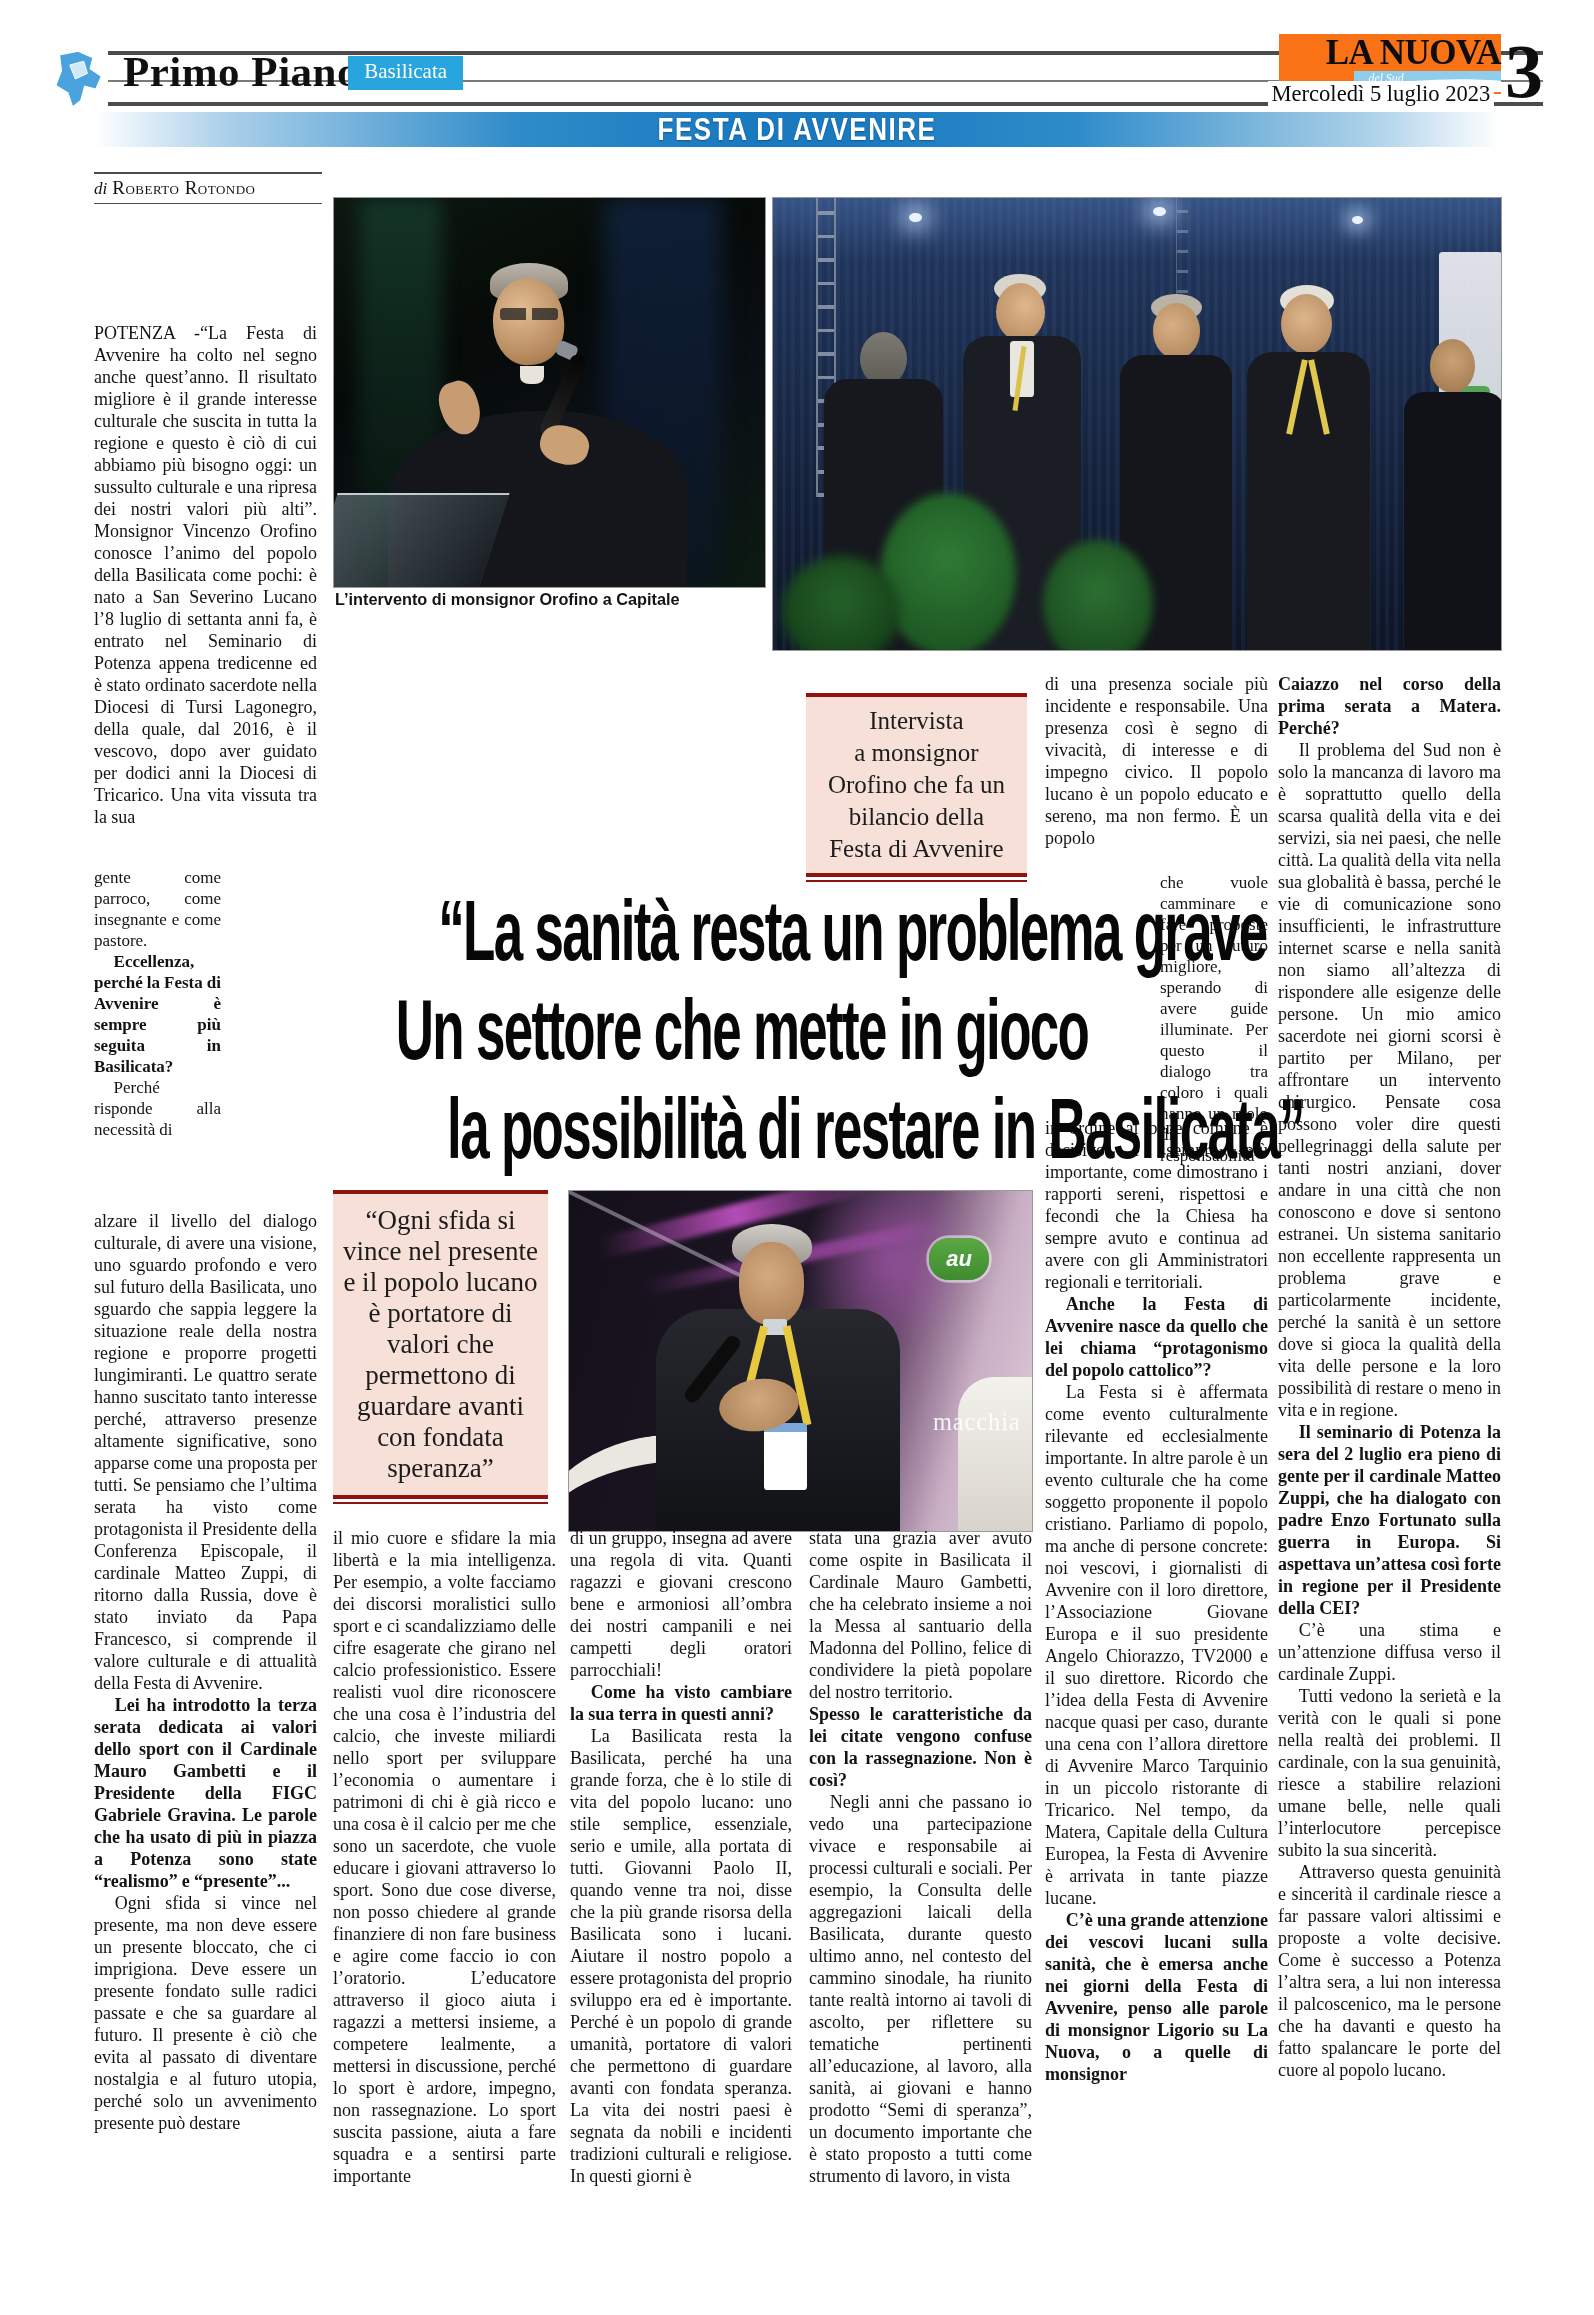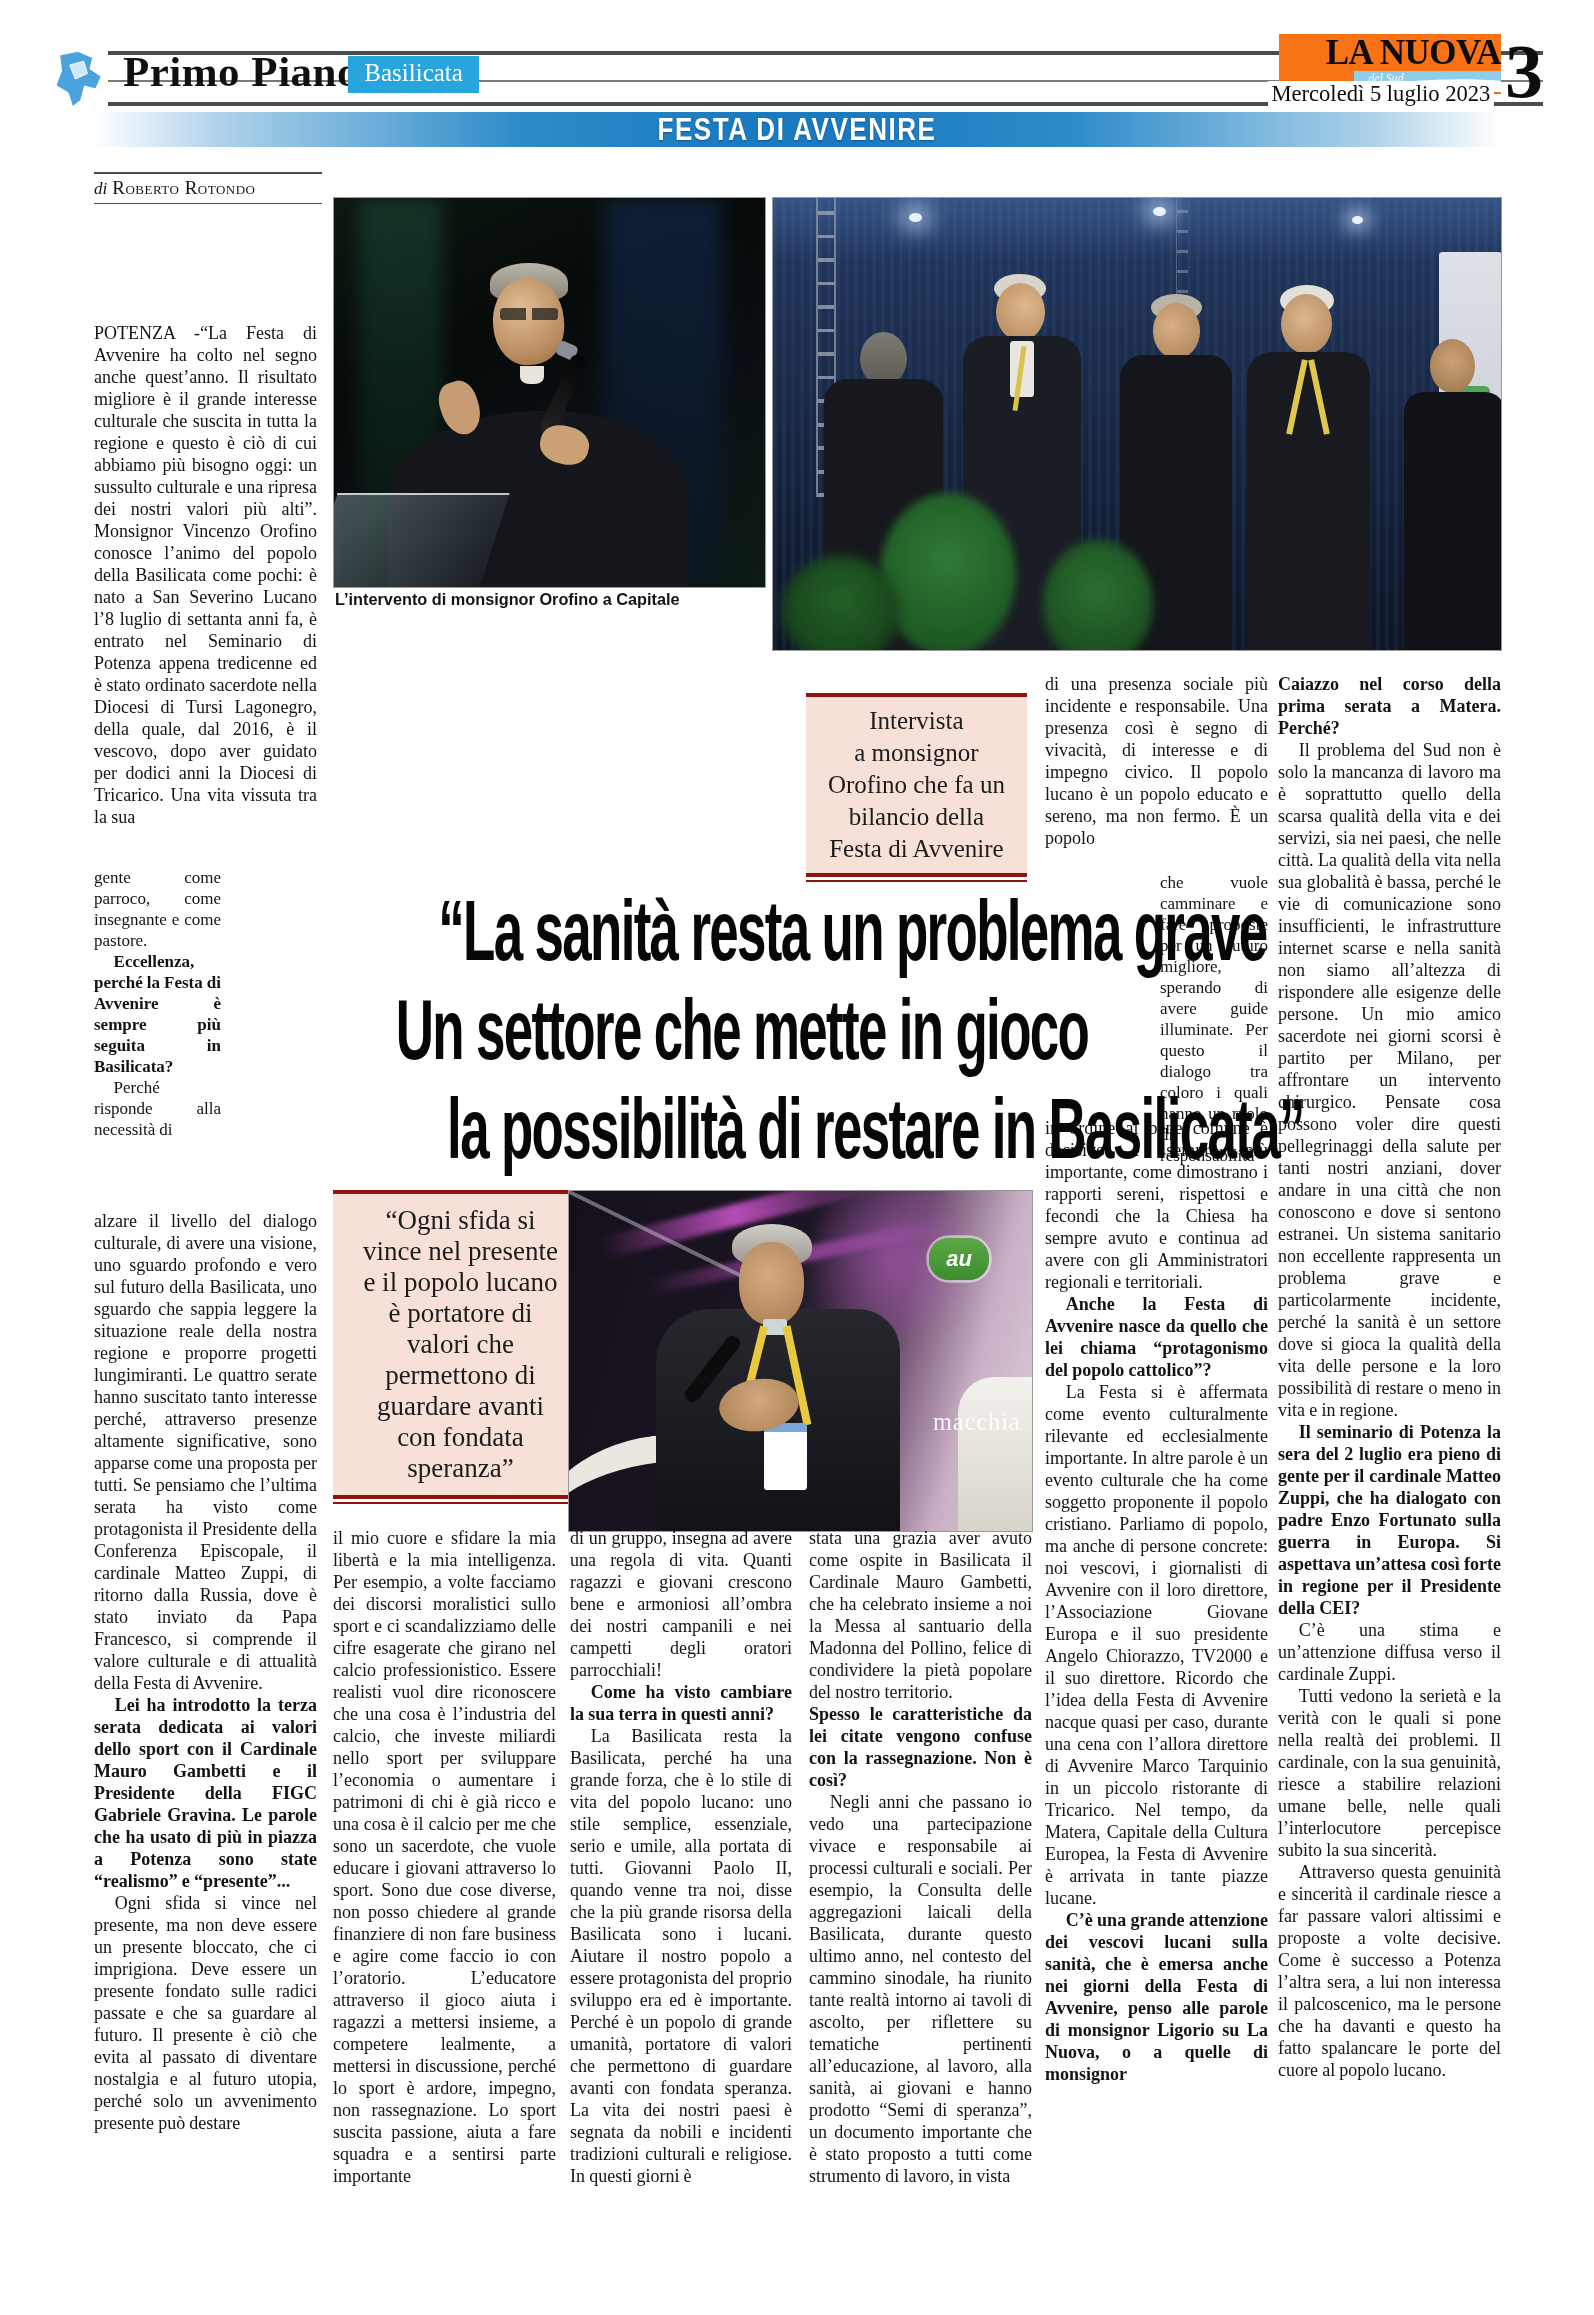--- a/index.html
+++ b/index.html
@@ -2,21 +2,21 @@
 <html lang="it" style="font-size:14.5px"><head>
 <meta charset="utf-8">
 <style>
   html,body{margin:0;padding:0;background:#e8e8e8;}
   #page{position:relative;width:1595px;height:2316px;background:#ffffff;margin:0 auto;overflow:hidden;
         font-family:"Liberation Serif",serif;color:#131313;}
   .abs{position:absolute;}
   .rule{position:absolute;background:#4c4c4c;}
   
   .section-title{position:absolute;left:123px;top:47px;font-size:43px;font-weight:600;letter-spacing:0.5px;color:#101010;}
-  .badge{position:absolute;left:348px;top:56px;background:#29a5de;color:#fff;font-size:25px;
+  .badge{position:absolute;left:348px;top:56px;background:#29a5de;color:#fff;font-size:21px;
          padding:2.7px 16.3px 6.3px;font-weight:500;}
   .masthead{position:absolute;top:34px;right:94px;width:213px;text-align:right;background:#f97316;padding:1.8px 0 1.8px 9px;}
   .masthead-title{font-size:35px;font-weight:700;line-height:33px;color:#0d0d0d;letter-spacing:-0.5px;}
   .masthead-wave{position:relative;margin:2.7px 0 0 auto;width:147px;height:21px;background:#8ecdec;overflow:hidden;}
   .masthead-wave::after{content:"";position:absolute;left:-12%;top:9px;width:124%;height:23.5px;background:#fff;
          border-radius:100% 80% 0 0 / 160% 70% 0 0;transform:rotate(-2deg);}
   .masthead-sub{position:absolute;top:0;left:14.5px;font-size:11.8px;font-style:italic;color:#fff;z-index:2;}
   .edition-date{position:absolute;top:81px;right:101px;font-size:22.6px;color:#0d0d0d;background:#fff;padding:0 3.6px;}
   .page-number{position:absolute;top:36px;left:1505px;font-size:76px;line-height:71px;font-weight:700;color:#0d0d0d;}
   .banner{position:absolute;left:94px;top:112px;width:1406px;height:35px;display:flex;align-items:center;justify-content:center;
@@ -36,21 +36,21 @@
   .narrow{font-size:17px;line-height:21px;}
   
   .headline{position:absolute;left:179px;top:881px;width:970px;text-align:center;color:#070707;}
   .hl{white-space:nowrap;line-height:99px;font-family:"Liberation Sans",sans-serif;font-weight:700;font-size:86px;}
   .hl > span{display:inline-block;transform:scaleX(.615);letter-spacing:-2.7px;}
   
   .red-box{position:absolute;background:#f7e0d8;border-top:4.5px solid #8e150f;border-bottom:4.5px solid #8e150f;
       text-align:center;color:#1c1c1c;white-space:pre-line;}
   .red-box::after{content:"";position:absolute;left:0;right:0;bottom:-9px;height:1.8px;background:#8e150f;}
   .interview-box{left:806px;top:693px;width:210px;padding:8.1px 5.4px;font-size:25px;line-height:32px;}
-  .pull-quote{left:333px;top:1190px;width:213px;padding:11px 21px;font-size:27px;line-height:31px;}
+  .pull-quote{left:333px;top:1190px;width:213px;padding:11px 1px;font-size:27px;line-height:31px;}
   
   .photo{position:absolute;overflow:hidden;border:0.9px solid #999;}
   .photo div{position:absolute;}
   .caption{position:absolute;left:335px;top:590px;width:434px;font-family:"Liberation Sans",sans-serif;
       font-weight:700;font-size:16.3px;color:#141414;}
   .ph-word{font-family:"Liberation Serif",serif;color:rgba(255,255,255,.88);}
 </style>
 </head>
 <body>
 

